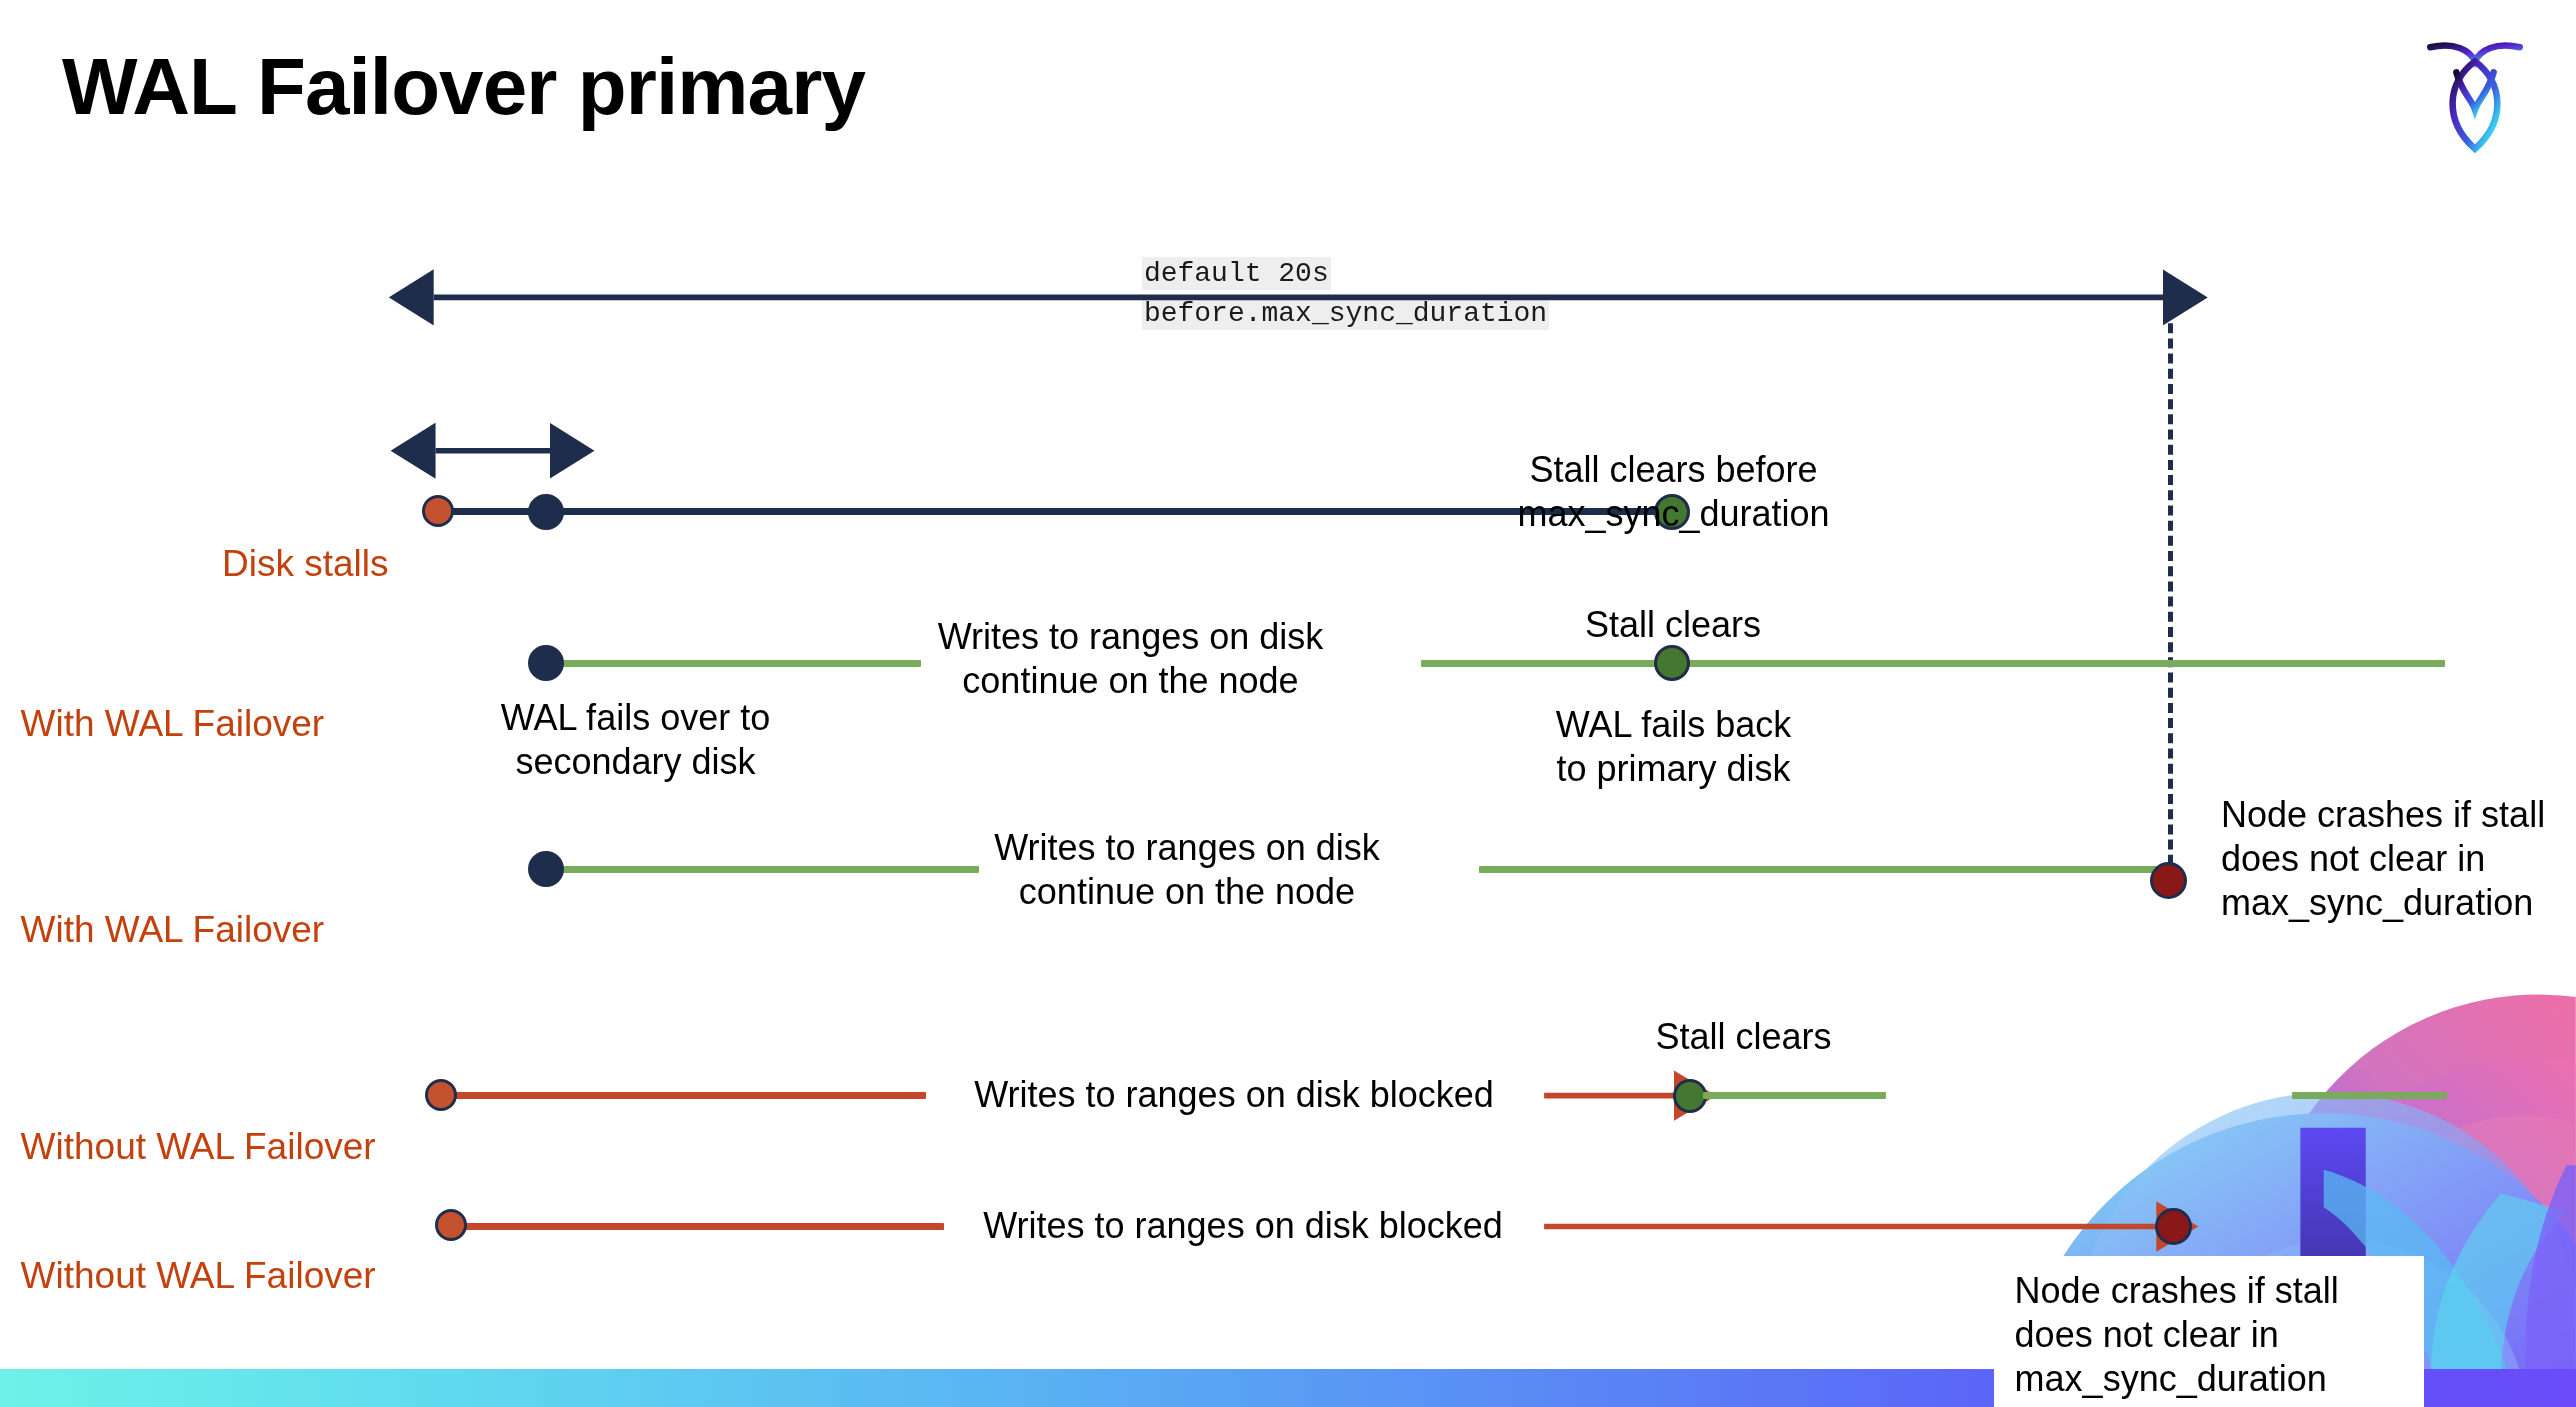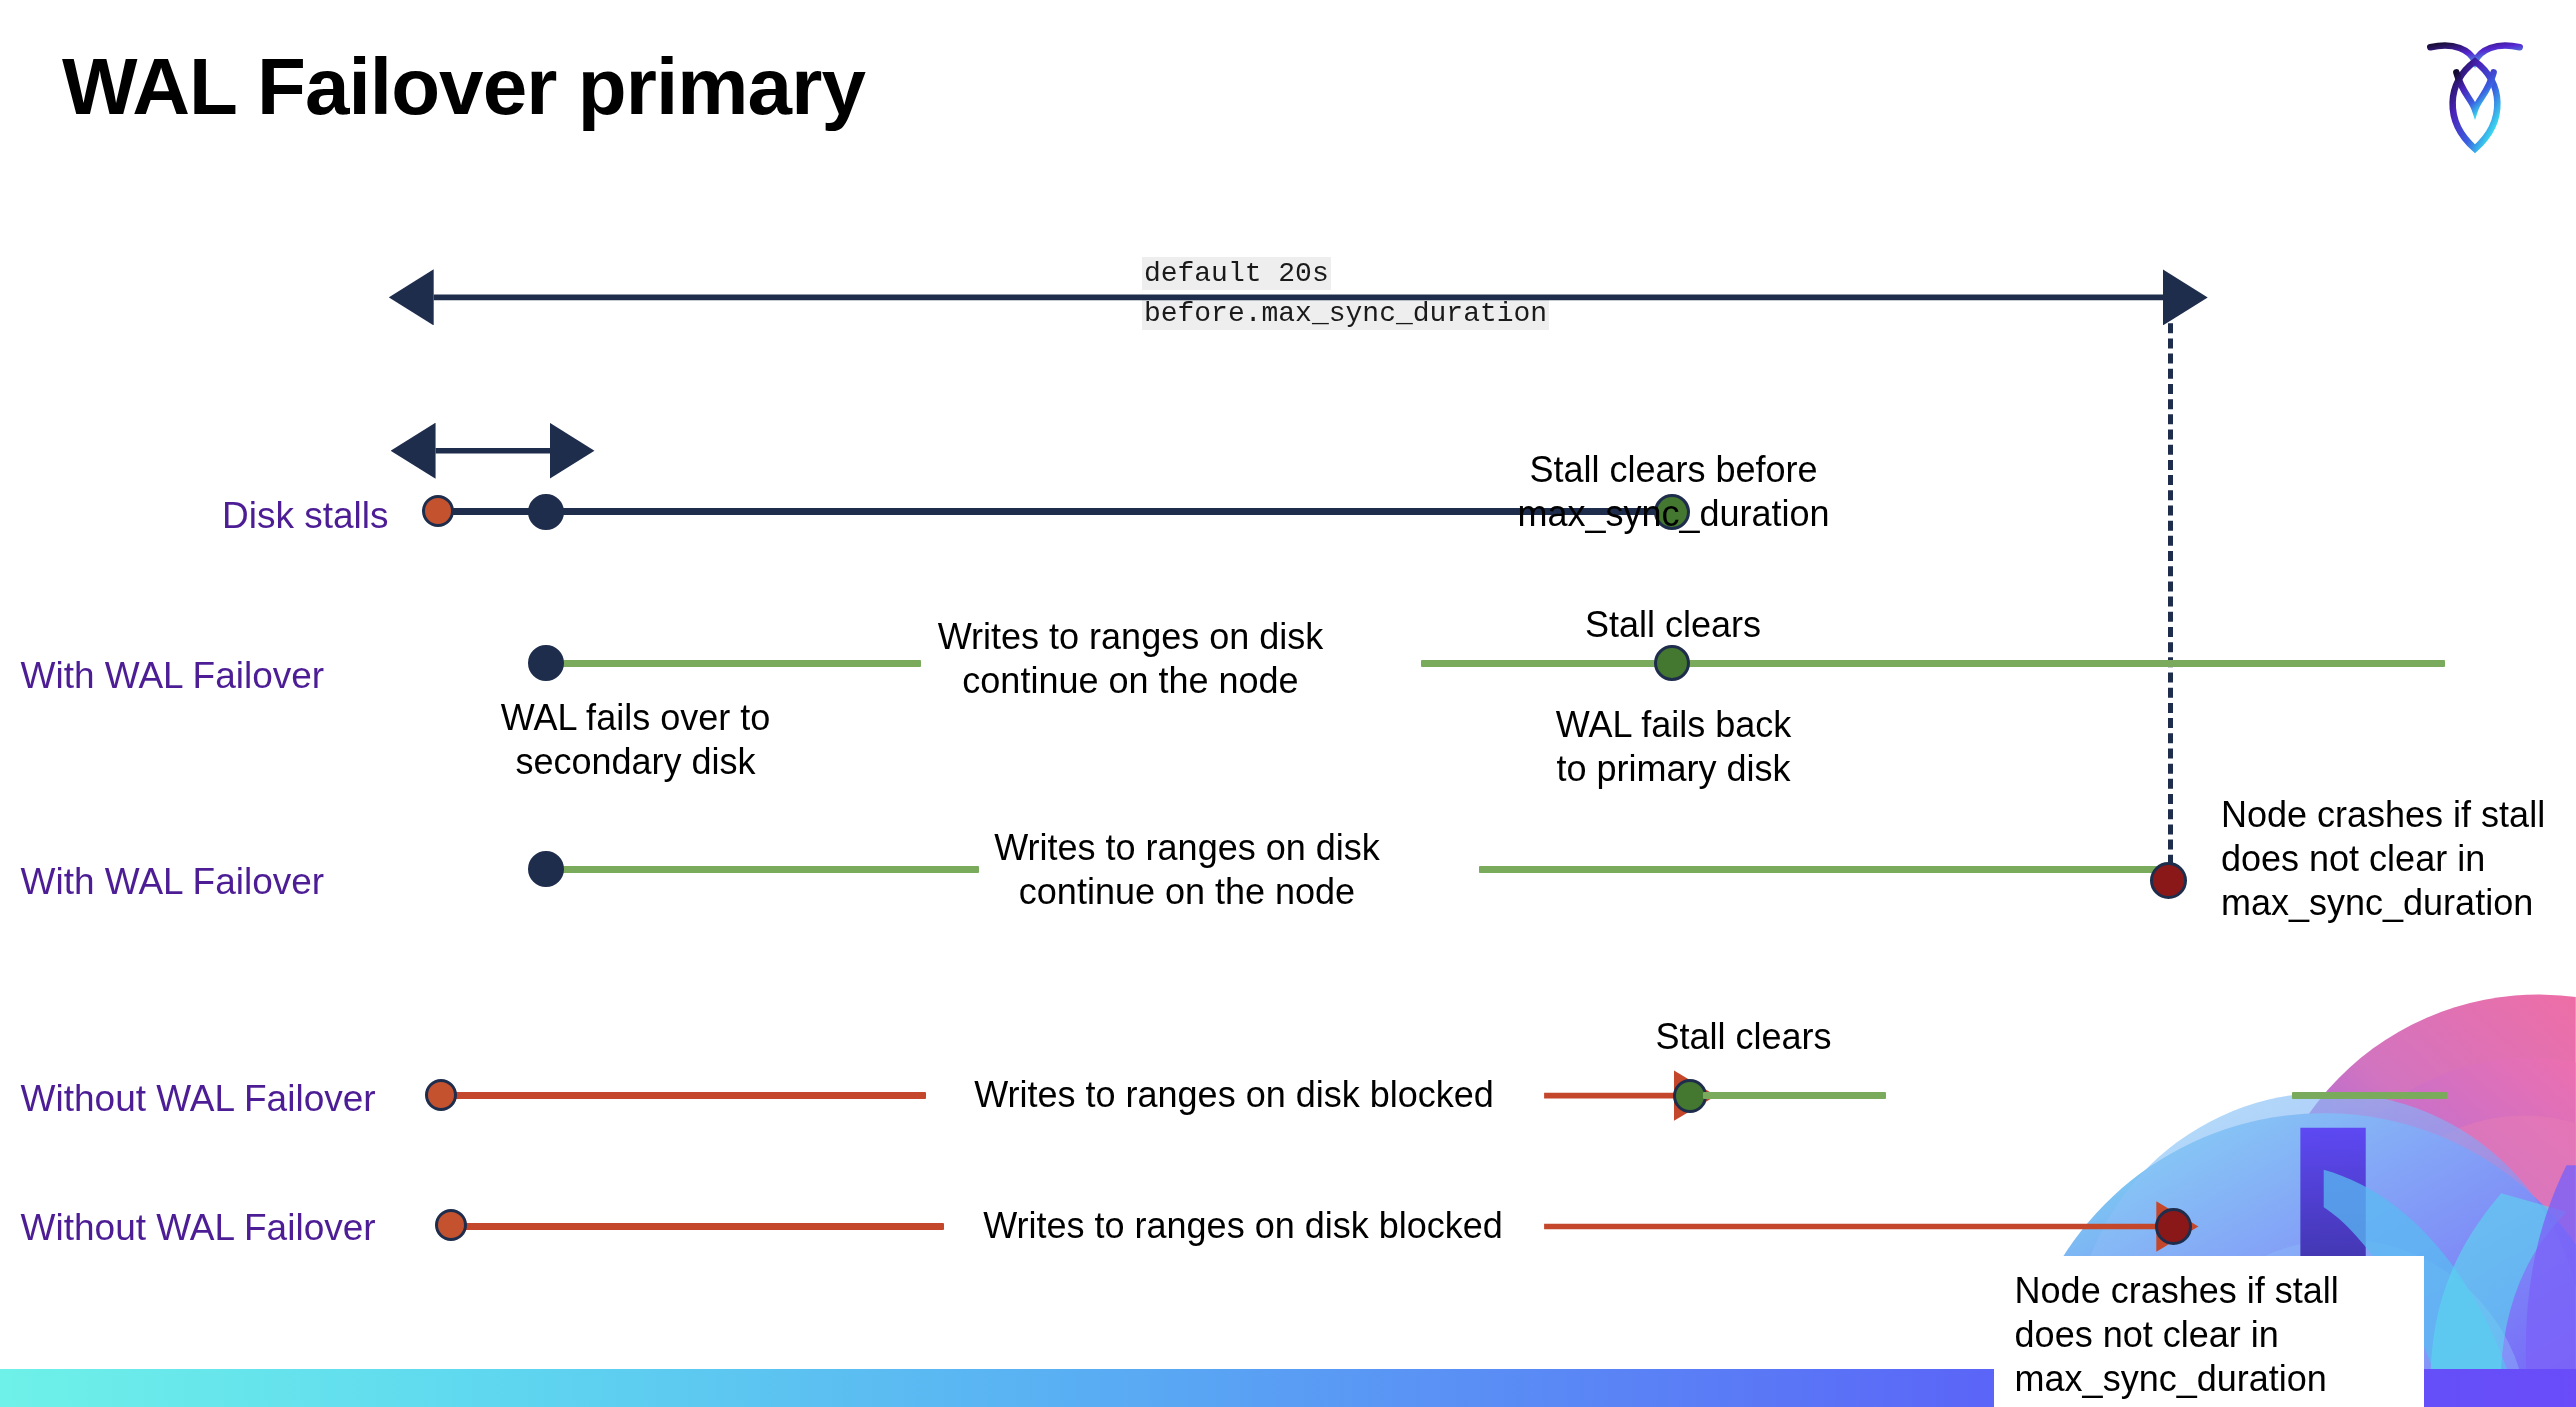--- a/index.html
+++ b/index.html
@@ -61,23 +61,24 @@
     white-space: nowrap;
   }
   .code-label span {
     background: #eeeeee;
     padding: 0.9px 1.9px;
   }
   
   .row-label {
     position: absolute;
     font-size: 37px;
-    color: #4c1d95;
+    color: #c2410c;
     white-space: nowrap;
     line-height: 1.2;
+    margin-top: 48px;
   }
   
   .annot {
     position: absolute;
     font-size: 36px;
     line-height: 44px;
     color: #000000;
     text-align: center;
     white-space: pre-line;
   }

